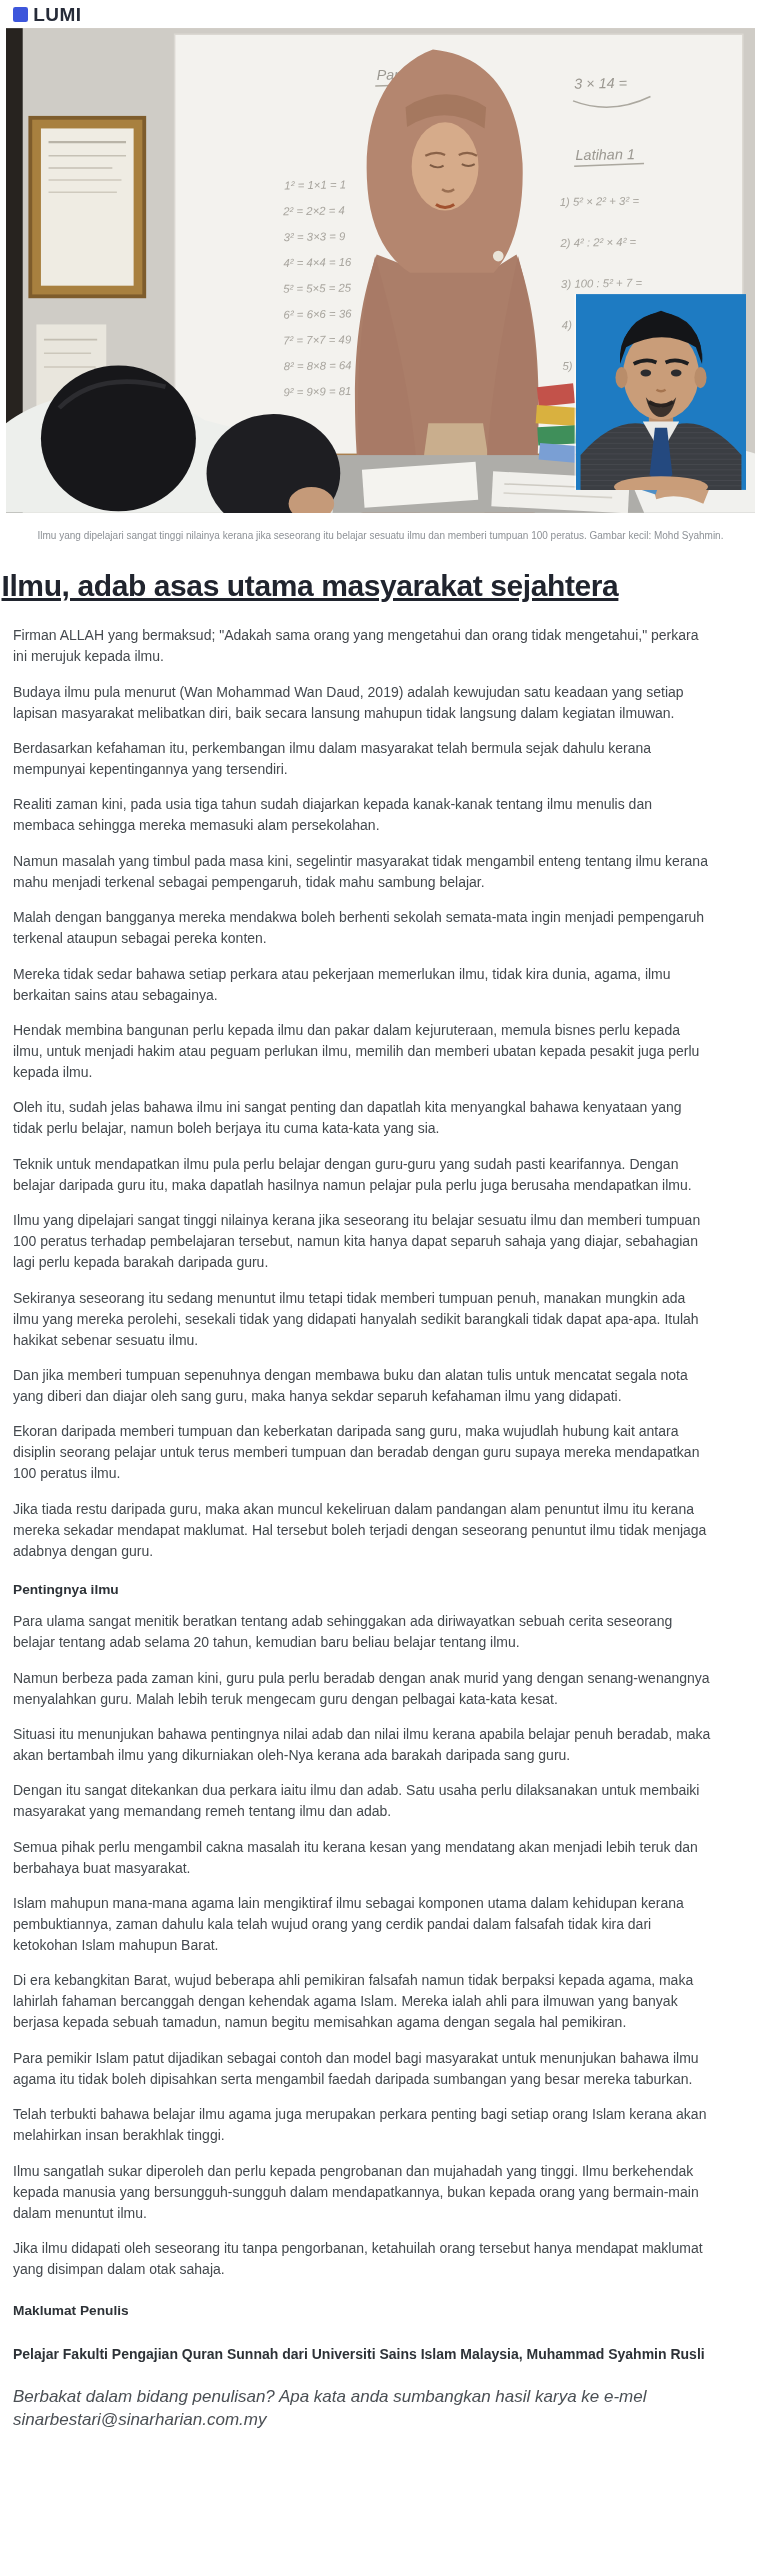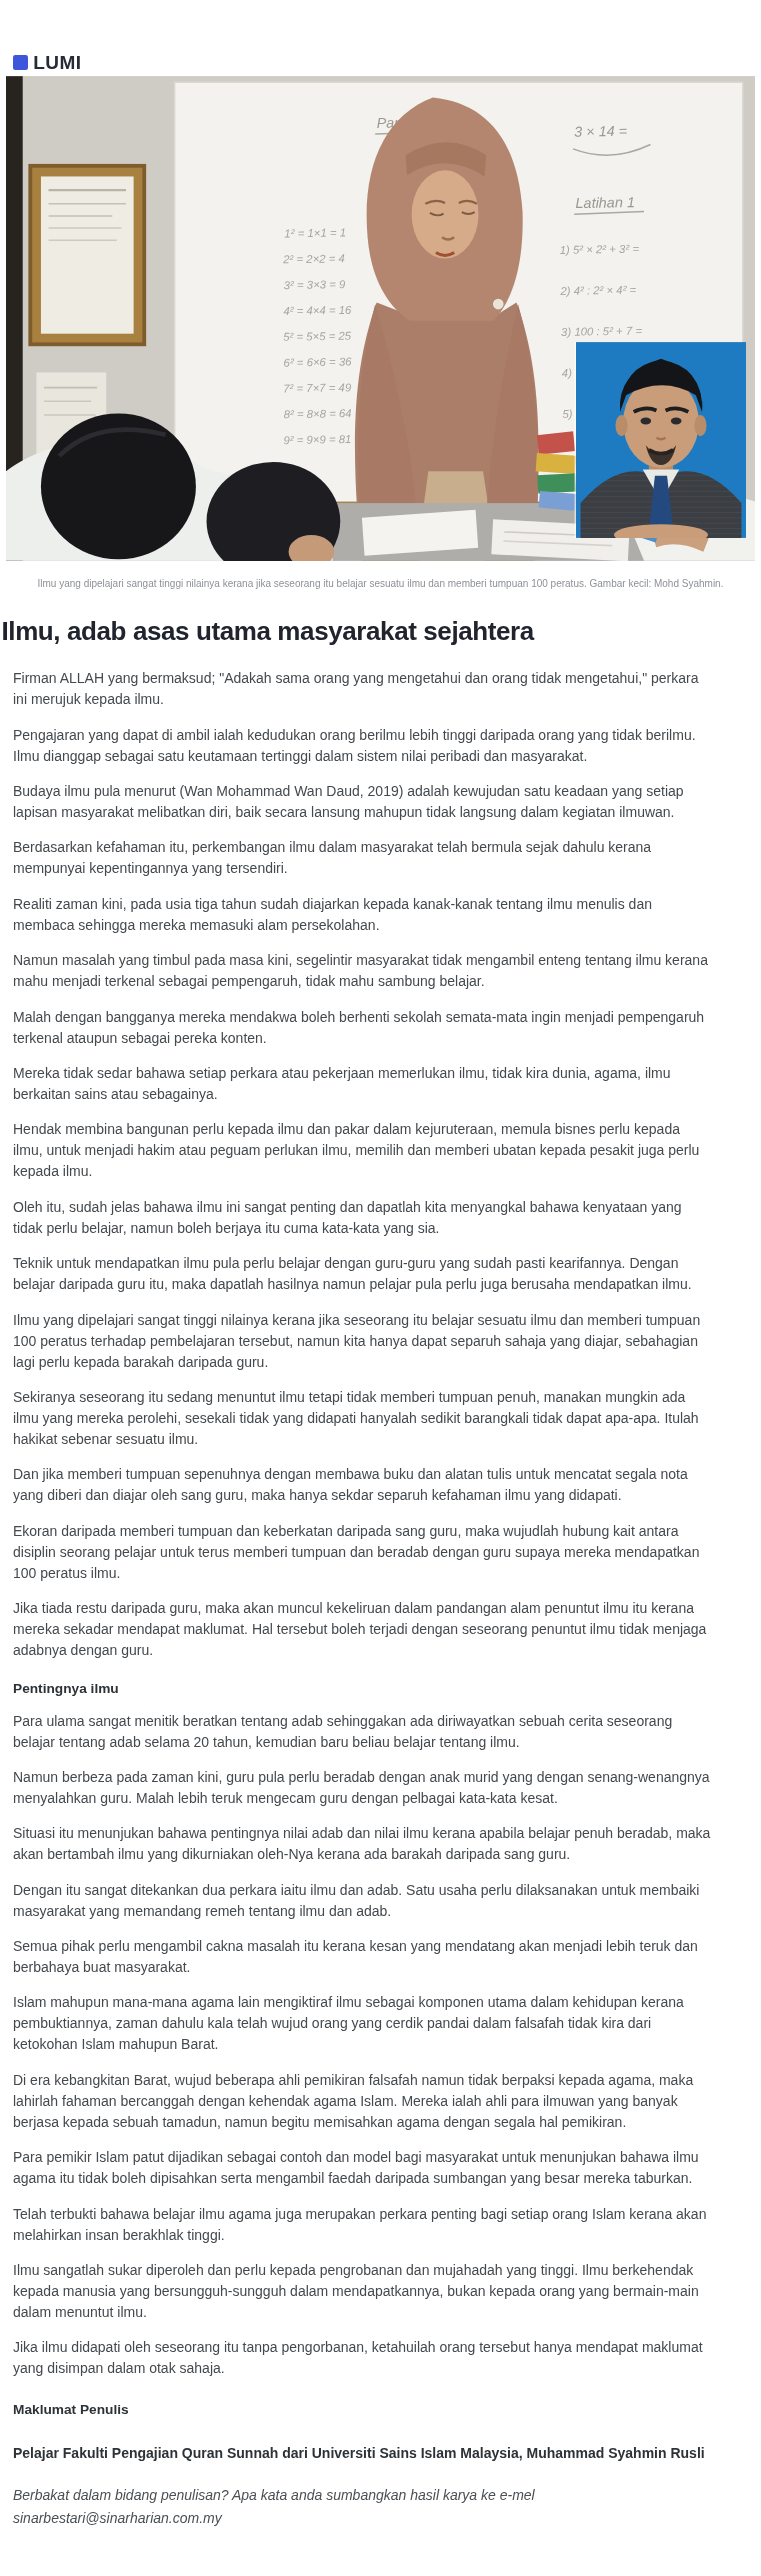--- a/index.html
+++ b/index.html
@@ -1,38 +1,38 @@
 <!DOCTYPE html>
 <html style="font-size:12px"><head>
 <meta charset="utf-8">
 <style>
   html,body{margin:0;padding:0;background:#ffffff;}
   body{width:761px;font-family:"Liberation Sans",sans-serif;color:#43484d;}
   .page{width:761px;overflow:hidden;}
 
   
-  .header{padding:3.8px 0 2.3px 13px;margin-top:48px;}
+  .header{padding:3.8px 0 2.3px 13px;}
   .logo-row{display:flex;align-items:center;gap:5.3px;}
   .logo-square{width:15px;height:15px;border-radius:2.3px;background:#3d56db;}
   .logo-text{font-size:19px;font-weight:800;letter-spacing:0.4px;color:#262b38;}
 
   
   .hero{position:relative;width:749px;height:485px;margin-left:6px;background:#dedcd7;overflow:hidden;}
   .hero svg.scene{position:absolute;left:0;top:0;}
   .inset{position:absolute;left:570px;top:266px;width:170px;height:196px;box-shadow:-1.5px 0 0 rgba(255,255,255,.6);}
   .caption{margin:16.7px 7.6px 0;text-align:center;font-size:10px;color:#8d9196;}
 
   
-  .title{margin:26px 0 21px 1.5px;font-size:26px;line-height:1.25;font-weight:700;letter-spacing:-0.4px;color:#20242e;}
+  .title{margin:26px 0 21px 1.5px;font-size:30px;line-height:1.25;font-weight:700;letter-spacing:-0.4px;color:#20242e;text-decoration:underline;}
   .article{padding-bottom:23px;}
   .body-para{width:698px;margin:0 0 14.4px 13px;font-size:14px;line-height:21px;color:#44494e;}
   .subheading{margin:20px 0 14.4px 13px;font-size:13.7px;font-weight:700;color:#2d3237;}
   .author-heading{margin:23px 0 26px 13px;font-size:13.7px;font-weight:700;color:#2d3237;}
   .author-line{width:698px;margin:0 7px 20px 13px;font-size:14px;line-height:21px;font-weight:700;color:#2d3237;}
-  .footer-note{width:698px;margin:0 0 18px 13px;font-size:14px;line-height:23px;font-style:italic;color:#4a4f54;}
+  .footer-note{width:698px;margin:0 0 18px 13px;font-size:17px;line-height:23px;font-style:italic;color:#4a4f54;}
 
   .wb-text{font-size:15px;fill:#a9a69f;font-style:italic;}
   .wb-text.big{font-size:19px;fill:#9b9891;}
 </style>
 </head>
 <body>
 
 <div class="page">
 
   <div class="header">
@@ -169,21 +169,20 @@
       </div>
     </div>
     <figcaption class="caption">Ilmu yang dipelajari sangat tinggi nilainya kerana jika seseorang itu belajar sesuatu ilmu dan memberi tumpuan 100 peratus. Gambar kecil: Mohd Syahmin.</figcaption>
   </figure>
 
   <article class="article">
     <h1 class="title">Ilmu, adab asas utama masyarakat sejahtera</h1>
 
     <div>
         <p class="body-para">Firman ALLAH yang bermaksud; "Adakah sama orang yang mengetahui dan orang tidak mengetahui," perkara ini merujuk kepada ilmu.</p>
-        <p class="body-para">Pengajaran yang dapat di ambil ialah kedudukan orang berilmu lebih tinggi daripada orang yang tidak berilmu. Ilmu dianggap sebagai satu keutamaan tertinggi dalam sistem nilai peribadi dan masyarakat.</p>
         <p class="body-para">Budaya ilmu pula menurut (Wan Mohammad Wan Daud, 2019) adalah kewujudan satu keadaan yang setiap lapisan masyarakat melibatkan diri, baik secara lansung mahupun tidak langsung dalam kegiatan ilmuwan.</p>
         <p class="body-para">Berdasarkan kefahaman itu, perkembangan ilmu dalam masyarakat telah bermula sejak dahulu kerana mempunyai kepentingannya yang tersendiri.</p>
         <p class="body-para">Realiti zaman kini, pada usia tiga tahun sudah diajarkan kepada kanak-kanak tentang ilmu menulis dan membaca sehingga mereka memasuki alam persekolahan.</p>
         <p class="body-para">Namun masalah yang timbul pada masa kini, segelintir masyarakat tidak mengambil enteng tentang ilmu kerana mahu menjadi terkenal sebagai pempengaruh, tidak mahu sambung belajar.</p>
         <p class="body-para">Malah dengan bangganya mereka mendakwa boleh berhenti sekolah semata-mata ingin menjadi pempengaruh terkenal ataupun sebagai pereka konten.</p>
         <p class="body-para">Mereka tidak sedar bahawa setiap perkara atau pekerjaan memerlukan ilmu, tidak kira dunia, agama, ilmu berkaitan sains atau sebagainya.</p>
         <p class="body-para">Hendak membina bangunan perlu kepada ilmu dan pakar dalam kejuruteraan, memula bisnes perlu kepada ilmu, untuk menjadi hakim atau peguam perlukan ilmu, memilih dan memberi ubatan kepada pesakit juga perlu kepada ilmu.</p>
         <p class="body-para">Oleh itu, sudah jelas bahawa ilmu ini sangat penting dan dapatlah kita menyangkal bahawa kenyataan yang tidak perlu belajar, namun boleh berjaya itu cuma kata-kata yang sia.</p>
         <p class="body-para">Teknik untuk mendapatkan ilmu pula perlu belajar dengan guru-guru yang sudah pasti kearifannya. Dengan belajar daripada guru itu, maka dapatlah hasilnya namun pelajar pula perlu juga berusaha mendapatkan ilmu.</p>
         <p class="body-para">Ilmu yang dipelajari sangat tinggi nilainya kerana jika seseorang itu belajar sesuatu ilmu dan memberi tumpuan 100 peratus terhadap pembelajaran tersebut, namun kita hanya dapat separuh sahaja yang diajar, sebahagian lagi perlu kepada barakah daripada guru.</p>

